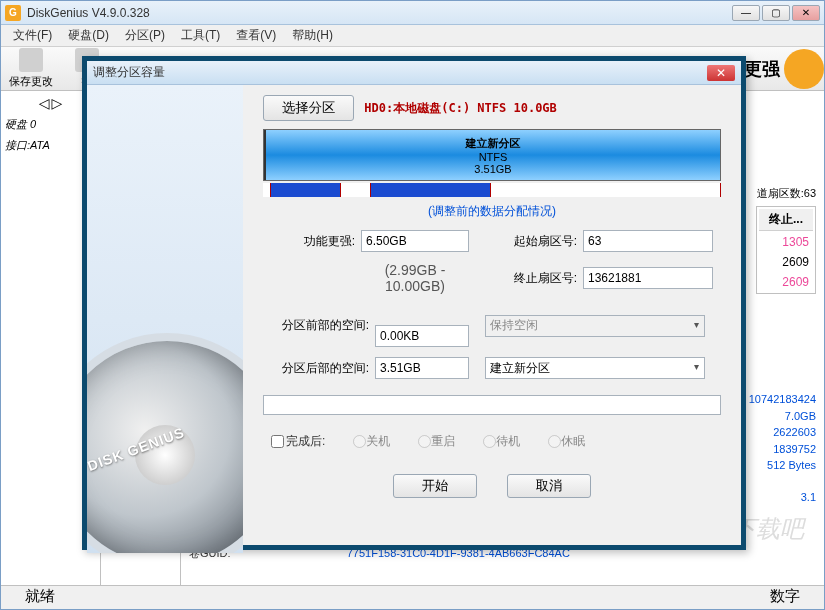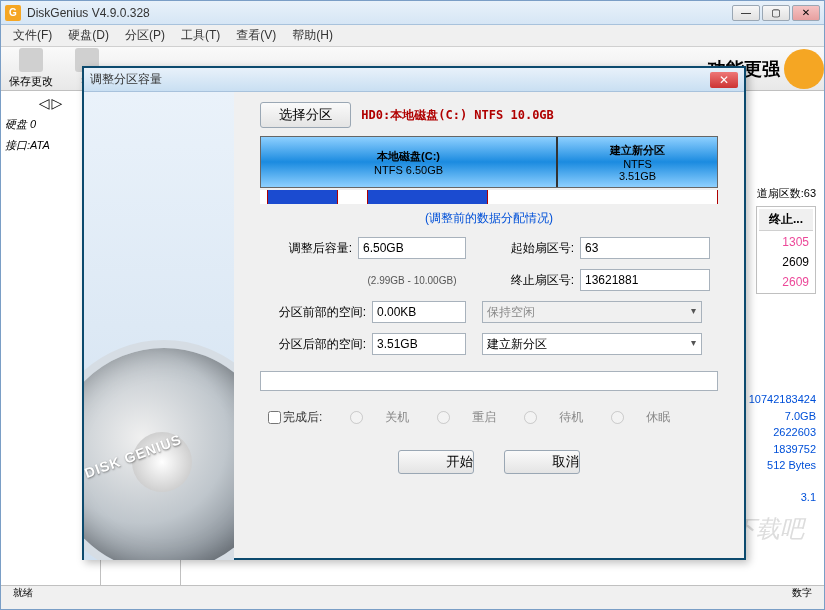--- a/index.html
+++ b/index.html
@@ -43,35 +43,35 @@
 .rp-tab th { background: #f0f0f0; font-weight: bold; padding: 2px; border-bottom: 1px solid #d0d0d0; }
 .rp-tab td { color: #ec4899; text-align: right; padding: 2px 4px; }
 .rp-tab td.k { color: #000; }
 .rp-bigblue { position: absolute; right: 8px; top: 300px; text-align: right; color: #0050d8; font-size: 11px; line-height: 1.5; }
 .rp-ver { position: absolute; right: 8px; top: 400px; color: #0050d8; font-size: 11px; }
 .rp-bot { position: absolute; left: 0; right: 0; bottom: 22px; padding: 2px 8px; font-size: 11px; }
 .rp-bot .bl { color: #333; }
 .rp-bot .bv { color: #0050d8; }
 .watermark { position: absolute; right: 20px; bottom: 40px; font-size: 24px; color: #ddd; font-style: italic; pointer-events: none; }
 
-.statusbar { height: 22px; border-top: 1px solid #c0c0c0; background: #f0f0f0; display: flex; padding: 0 12px; font-size: 10px; }
+.statusbar { height: 22px; border-top: 1px solid #c0c0c0; background: #f0f0f0; display: flex; align-items: center; padding: 0 24px; font-size: 15px; }
 .statusbar .sb-r { margin-left: auto; }
 
 
-.dialog { position: absolute; left: 82px; top: 66px; width: 664px; height: 494px; background: #f0f0f0; border: 2px solid #0c4a6e; box-shadow: 3px 3px 8px rgba(0,0,0,.25); }
+.dialog { position: absolute; left: 82px; top: 56px; width: 664px; height: 494px; background: #f0f0f0; border: 5px solid #0c4a6e; box-shadow: 3px 3px 8px rgba(0,0,0,.25); }
 .dlg-title { height: 24px; background: linear-gradient(#e8f1fa,#c9dff2); display: flex; align-items: center; padding: 0 6px; color: #333; font-size: 12px; border-bottom: 1px solid #a8c2dc; }
 .dlg-title .x { margin-left: auto; width: 28px; height: 16px; background: linear-gradient(#e77,#c33); color: #fff; display: flex; align-items: center; justify-content: center; border-radius: 2px; font-size: 12px; }
 
 .dlg-body { display: flex; height: 468px; }
 .dlg-side { width: 182px; background: linear-gradient(#eaf2fa,#d0e0f0); position: relative; overflow: hidden; }
 .dlg-side .disk-img { position: absolute; left: -40px; bottom: -20px; width: 240px; height: 240px; border-radius: 50%; background: radial-gradient(circle at 40% 40%, #f0f0f0 0%, #bfc6cc 45%, #8a929a 70%, #5a626a 100%); border: 8px solid #d6dde4; box-shadow: inset 0 0 30px rgba(0,0,0,.3); }
 .dlg-side .disk-img::after { content: "DISK GENIUS"; position: absolute; left: 30px; top: 100px; color: #fff; font-size: 14px; font-weight: bold; transform: rotate(-20deg); letter-spacing: 1px; text-shadow: 0 1px 2px rgba(0,0,0,.5); }
 .dlg-side .hub { position: absolute; left: 80px; bottom: 80px; width: 60px; height: 60px; background: radial-gradient(#fff,#bbb); border-radius: 50%; }
 
-.dlg-main { flex: 1; padding: 10px 26px; position: relative; }
+.dlg-main { flex: 1; padding: 10px 20px; position: relative; }
 .top-row { display: flex; align-items: center; gap: 10px; margin-bottom: 8px; }
 .btn-sel { padding: 3px 18px; background: linear-gradient(#fafafa,#e4e4e4); border: 1px solid #9aa7b4; border-radius: 3px; }
 .hd-lbl { color: #b00000; font-family: monospace; font-size: 12px; font-weight: bold; }
 
 .part-bar { display: flex; height: 52px; border: 1px solid #666; margin-bottom: 2px; }
 .pb-seg { background: linear-gradient(#8ed0ff,#1b8be0 50%,#8ed0ff); display: flex; flex-direction: column; align-items: center; justify-content: center; color: #000; font-size: 11px; position: relative; }
 .pb-seg.a { flex: 65; }
 .pb-seg.b { flex: 35; border-left: 2px solid #333; }
 .pb-seg .t1 { font-weight: bold; }
 
@@ -84,32 +84,32 @@
 
 .form-area { padding: 0 8px; }
 .frow { display: flex; align-items: center; margin-bottom: 10px; gap: 6px; }
 .flab { width: 84px; text-align: right; }
 .flab2 { width: 72px; text-align: right; }
 .finp { height: 22px; border: 1px solid #a8b2bc; background: #fff; padding: 0 4px; font-size: 12px; }
 .finp.w1 { width: 108px; }
 .finp.w2 { width: 130px; }
 .finp.sel { width: 220px; }
 .finp[readonly] { background: #f0f0f0; color: #888; }
-.range { font-size: 10px; color: #555; }
+.range { font-size: 14px; color: #555; }
 .sel-wrap { position: relative; }
 .sel-wrap::after { content: "▾"; position: absolute; right: 6px; top: 4px; font-size: 10px; color: #555; pointer-events: none; }
 
 .prog-track { height: 20px; border: 1px solid #a8b2bc; background: #fff; margin: 16px 0 18px; }
 
 .opt-row { display: flex; align-items: center; gap: 28px; padding: 0 8px; margin-bottom: 24px; color: #888; }
 .opt-row .chk { display: flex; align-items: center; gap: 2px; color: #333; }
-.opt-row label { display: flex; align-items: center; gap: 22px; }
+.opt-row label { display: flex; align-items: center; gap: 0; }
 
 .btn-row { display: flex; justify-content: center; gap: 30px; }
-.act-btn { width: 76px; height: 24px; background: linear-gradient(#fafafa,#e4e4e4); border: 1px solid #9aa7b4; border-radius: 3px; text-align: right; }
+.act-btn { width: 84px; height: 24px; background: linear-gradient(#fafafa,#e4e4e4); border: 1px solid #9aa7b4; border-radius: 3px; }
 </style>
 </head>
 <body>
 
 <div class="main-window">
   <div class="titlebar">
     <span class="title-icon">G</span>
     <span class="titlebar-text">DiskGenius V4.9.0.328</span>
     <div class="win-btns">
       <div class="win-btn">—</div>
@@ -226,60 +226,56 @@
           <div class="hub"></div>
         </div>
     </div>
     <div class="dlg-main">
       <div class="top-row">
         <button class="btn-sel">选择分区</button>
         <span class="hd-lbl">HD0:本地磁盘(C:) NTFS 10.0GB</span>
       </div>
 
       <div class="part-bar">
-        <div class="pb-seg a">
-          <div class="t1">本地磁盘(C:)</div>
-          <div>NTFS 6.50GB</div>
-        </div>
         <div class="pb-seg b">
           <div class="t1">建立新分区</div>
           <div>NTFS</div>
           <div>3.51GB</div>
         </div>
       </div>
 
       <div class="mini-bar">
         <div class="mb-seg" style="width:8px"></div>
         <div class="mb-seg mb-blue" style="width:70px"></div>
         <div class="mb-seg" style="width:30px"></div>
         <div class="mb-seg mb-blue" style="width:120px"></div>
         <div class="mb-sp"></div>
         <div class="mb-seg" style="width:6px;border-color:#b00000"></div>
       </div>
 
       <div class="section-lbl">(调整前的数据分配情况)</div>
 
       <div class="form-area">
         <div class="frow">
-          <span class="flab">调整后容量:</span>
+          <span class="flab">功能更强:</span>
           <input class="finp w1" value="6.50GB" style="">
           <span style="width:24px"></span>
           <span class="flab2">起始扇区号:</span>
           <input class="finp w2" value="63" style="">
         </div>
         <div class="frow">
           <span class="flab"></span>
           <span class="range" style="width:108px;text-align:center">(2.99GB - 10.00GB)</span>
           <span style="width:24px"></span>
           <span class="flab2">终止扇区号:</span>
           <input class="finp w2" value="13621881" style="">
         </div>
         <div class="frow">
           <span class="flab" style="width:98px">分区前部的空间:</span>
-          <input class="finp w1" style="width: 94px;" value="0.00KB">
+          <input class="finp w1" style="width: 94px; margin-top: 21px;" value="0.00KB">
           <span style="width:4px"></span>
           <div class="sel-wrap"><input readonly="" class="finp sel" value="保持空闲" style=""></div>
         </div>
         <div class="frow">
           <span class="flab" style="width:98px">分区后部的空间:</span>
           <input class="finp w1" style="width: 94px;" value="3.51GB">
           <span style="width:4px"></span>
           <div class="sel-wrap"><input class="finp sel" value="建立新分区" style=""></div>
         </div>
       </div>

